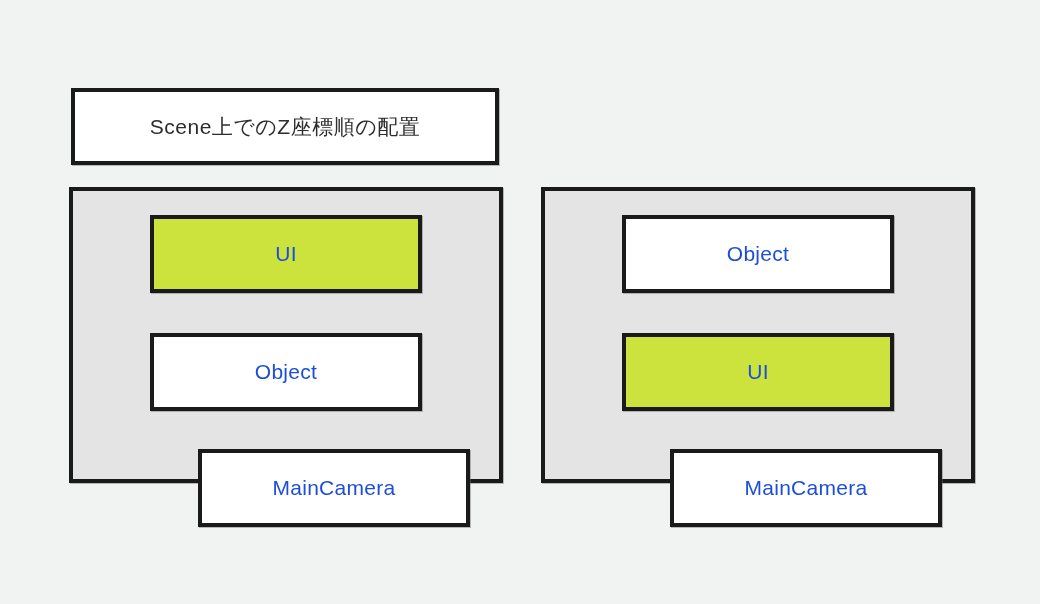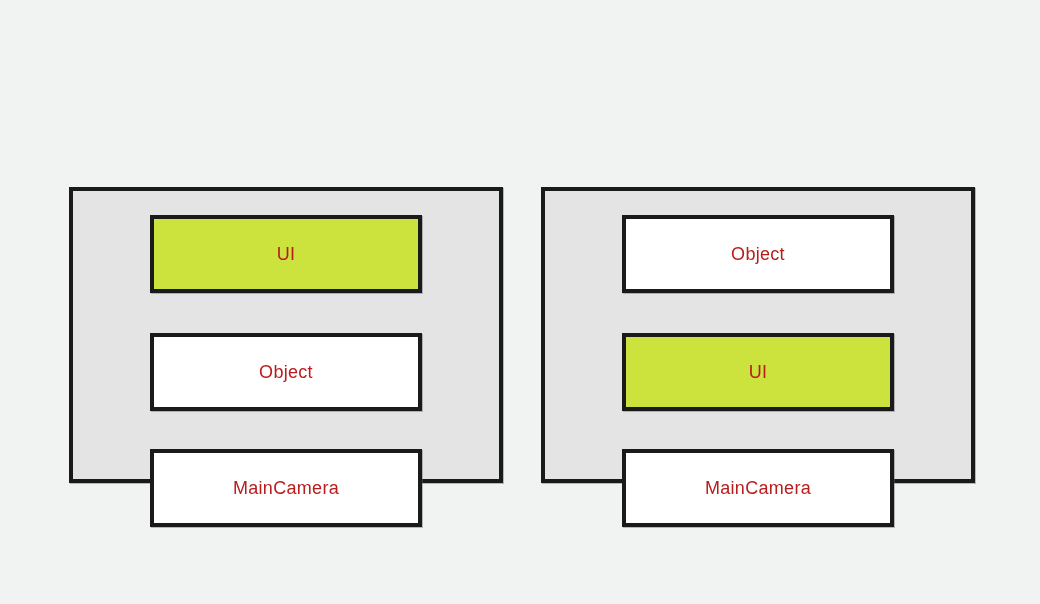--- a/index.html
+++ b/index.html
@@ -69,35 +69,38 @@
     height: 78px;
     background: #ffffff;
     border: 4px solid var(--border-black);
     box-shadow: 1px 1px 0 rgba(110,110,110,0.45);
     display: flex;
     align-items: center;
     justify-content: center;
     z-index: 2;
   }
   .box span {
-    font-size: 18px;
+    font-size: 21px;
     letter-spacing: 0.3px;
-    color: #b91c1c;
+    color: #1d4ed8;
   }
   .box.highlight { background: var(--highlight-green); }
   .box.pos-0 { top: 127px; }  
   .box.pos-1 { top: 245px; }  
-  .box.pos-2 { top: 361px; }  
+  .box.pos-2 { top: 361px; margin-left: 48px; }  
 </style>
 </head>
 <body>
 
 <div class="page">
 
   <section class="panel left">
+    <div class="title-box">
+      <span>Scene上でのZ座標順の配置</span>
+    </div>
     <div class="stack"></div>
     <div class="box pos-0 highlight">
       <span>UI</span>
     </div>
     <div class="box pos-1">
       <span>Object</span>
     </div>
     <div class="box pos-2">
       <span>MainCamera</span>
     </div>

